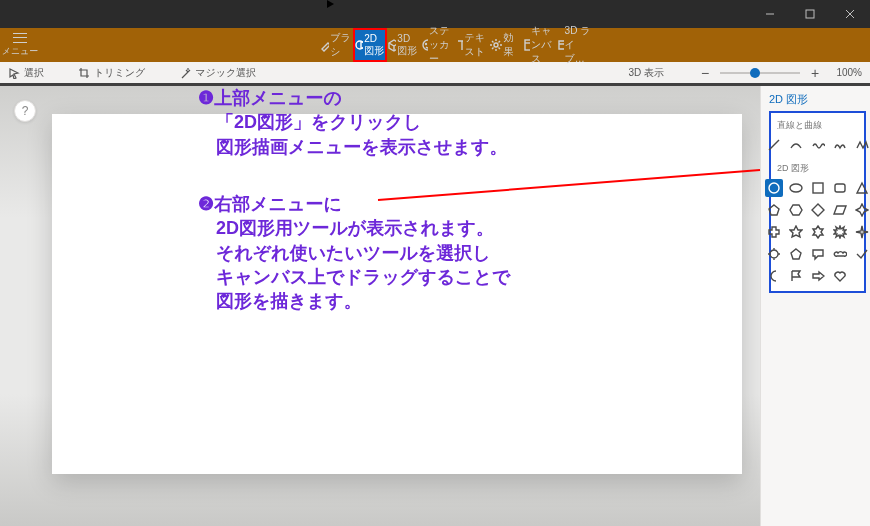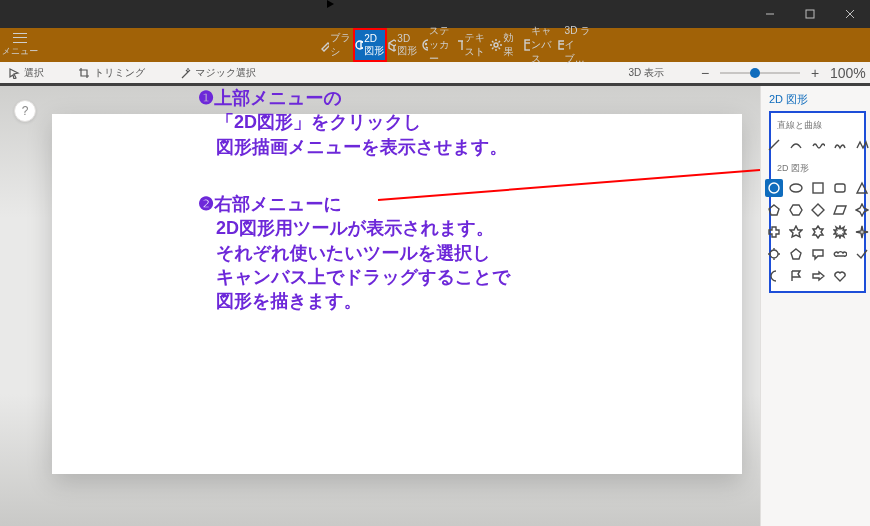--- a/index.html
+++ b/index.html
@@ -29,21 +29,21 @@
   
   .ribbon { height:24px; background:#f3f2f1; border-bottom:3px solid #404040; display:flex; align-items:center; padding:0 8px; font-size:10px; color:#555; gap:34px;}
   .ribbon .sel-tool{display:flex;align-items:center;gap:4px;cursor:pointer;}
   .ribbon .sel-tool svg{width:12px;height:12px;stroke:#555;fill:none;stroke-width:1.2;}
   .ribbon .spacer{flex:1;}
   .ribbon .view3d{display:flex;align-items:center;gap:4px;cursor:pointer;}
   .zoom { display:flex; align-items:center; gap:8px; }
   .zoom .track{width:80px;height:2px;background:#c8c6c4;position:relative;}
   .zoom .thumb{width:10px;height:10px;border-radius:50%;background:#0f6cbd;position:absolute;top:-4px;left:38%;}
   .zoom .pm{width:14px;height:14px;border:none;background:none;color:#555;font-size:14px;line-height:1;cursor:pointer;}
-  .zoom .pct{font-size:14px;color:#555;width:32px;text-align:right;}
+  .zoom .pct{font-size:10px;color:#555;width:32px;text-align:right;}
 
   
   .main { position:absolute; top:86px; bottom:0; left:0; right:110px; background:linear-gradient(#cfcfcd,#e9e9e8 30%, #e9e9e8 70%, #c9c9c7); }
   .canvas-wrap{position:absolute;left:52px;top:28px;right:18px;bottom:52px;box-shadow:0 8px 24px rgba(0,0,0,.18);background:#fff;}
   .help-btn{position:absolute;left:14px;top:14px;width:22px;height:22px;border-radius:50%;background:#fff;border:1px solid #e1dfdd;color:#888;font-size:12px;display:flex;align-items:center;justify-content:center;box-shadow:0 1px 3px rgba(0,0,0,.1);cursor:pointer;}
 
   
   .panel { position:absolute; top:86px; bottom:0; right:0; width:110px; background:#f7f6f5; border-left:1px solid #e1dfdd; padding:4px 4px 6px 8px;}
   .panel-title{color:#0f6cbd;font-size:11px;padding:2px 0 4px;}
   .panel-box{border:2px solid #1d4ed8; padding:4px 2px 6px 2px; background:#fff;}

